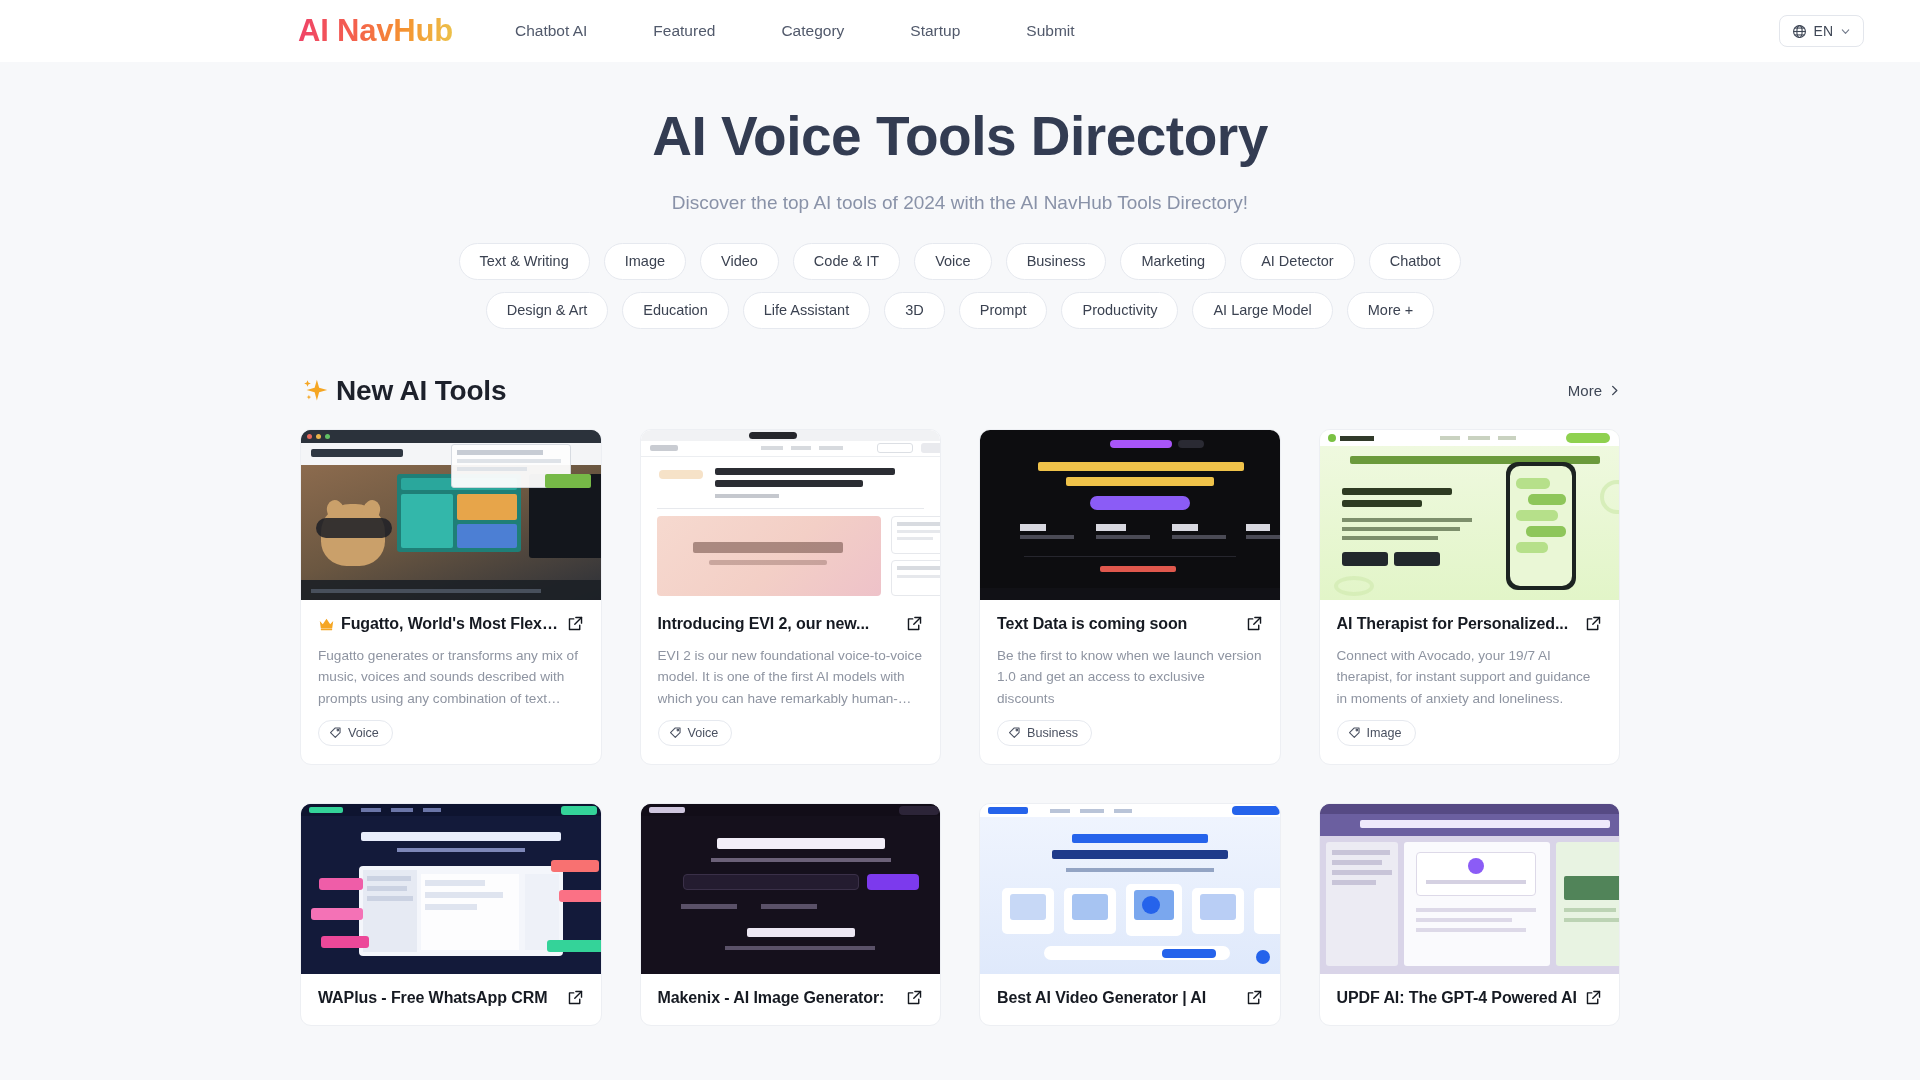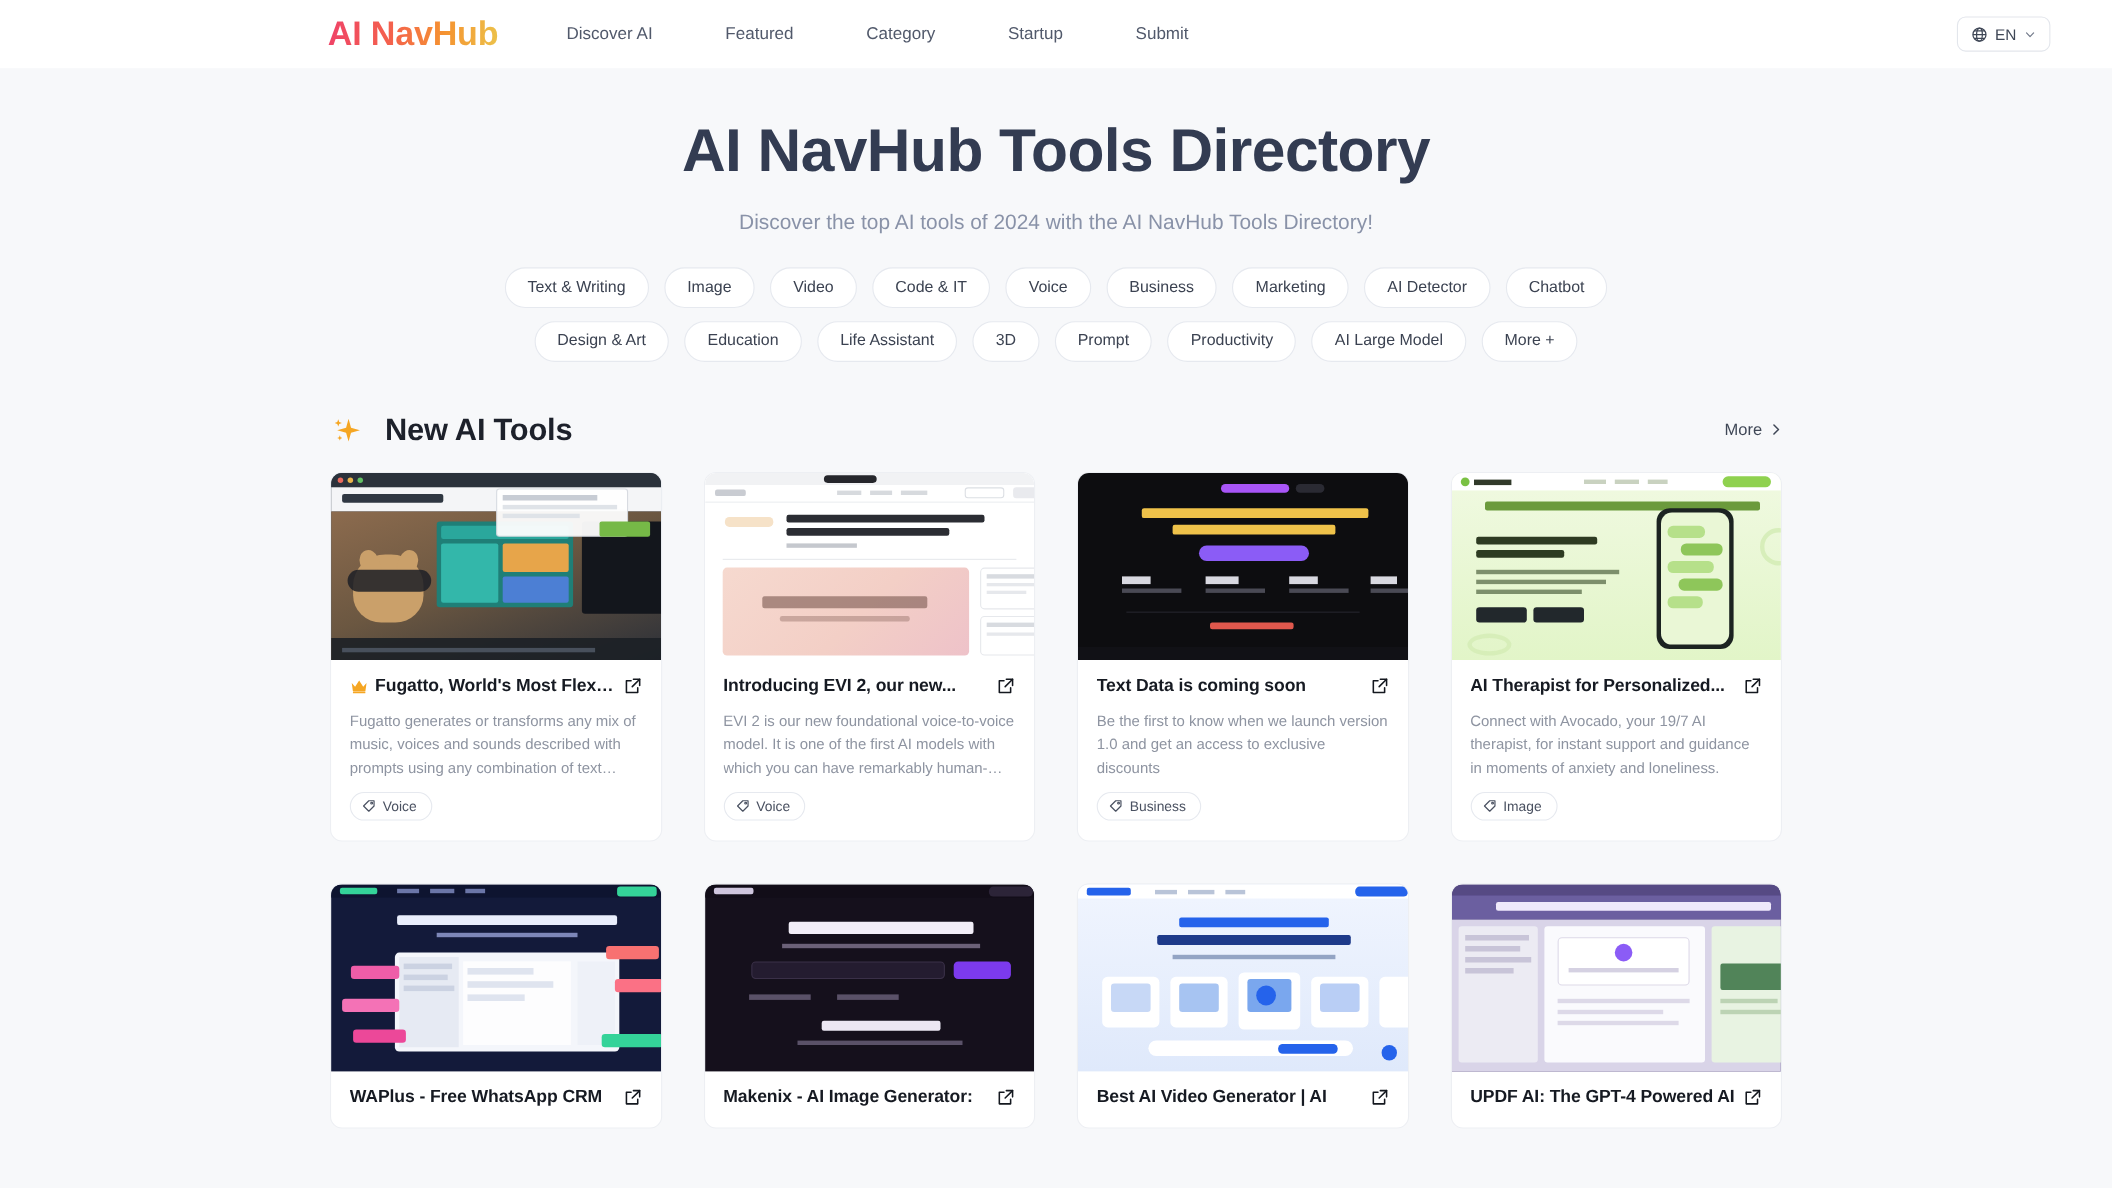--- a/index.html
+++ b/index.html
@@ -127,21 +127,21 @@
     width: 1320px;
     margin: 46px auto 0;
   }
   .sec-head {
     display: flex;
     align-items: center;
     justify-content: space-between;
     margin-bottom: 22px;
   }
   .sec-title {
-    display: flex; align-items: flex-end; gap: 20px;
+    display: flex; align-items: center; gap: 6px;
     font-size: 28px; font-weight: 700; color: #1d212b;
     letter-spacing: -0.2px;
   }
   .spark { width: 30px; height: 30px; display:block; }
   .more {
     display: flex; align-items: center; gap: 7px;
     font-size: 15px; color: #3f4756; cursor: pointer;
   }
   .more-chev { width: 11px; height: 11px; display:block; }
 
@@ -204,21 +204,21 @@
 </style>
 </head>
 <body>
 
 <div class="header">
   <div class="logo">
     <span>AI</span>
     <span>NavHub</span>
   </div>
   <div class="nav">
-    <div class="nav-item">Discover AI</div>
+    <div class="nav-item">Chatbot AI</div>
     <div class="nav-item">Featured</div>
     <div class="nav-item">Category</div>
     <div class="nav-item">Startup</div>
     <div class="nav-item">Submit</div>
   </div>
   <div class="lang">
     <span>
       <svg class="globe" viewBox="0 0 24 24" fill="none" stroke="#3f4756" stroke-width="1.8">
         <circle cx="12" cy="12" r="9.5"></circle>
         <ellipse cx="12" cy="12" rx="4.2" ry="9.5"></ellipse>
@@ -230,21 +230,21 @@
     <span class="lang-label">EN</span>
     <span>
       <svg class="chev" viewBox="0 0 24 24" fill="none" stroke="#737b8b" stroke-width="2.4" stroke-linecap="round" stroke-linejoin="round">
         <polyline points="5,8.5 12,16 19,8.5"></polyline>
       </svg>
     </span>
   </div>
 </div>
 
 <div class="hero">
-  <h1>AI NavHub Tools Directory</h1>
+  <h1>AI Voice Tools Directory</h1>
   <div class="hero-sub">Discover the top AI tools of 2024 with the AI NavHub Tools Directory!</div>
 
 
   <div class="cats">
     <div class="cat">Text &amp; Writing</div>
     <div class="cat">Image</div>
     <div class="cat">Video</div>
     <div class="cat">Code &amp; IT</div>
     <div class="cat">Voice</div>
     <div class="cat">Business</div>

